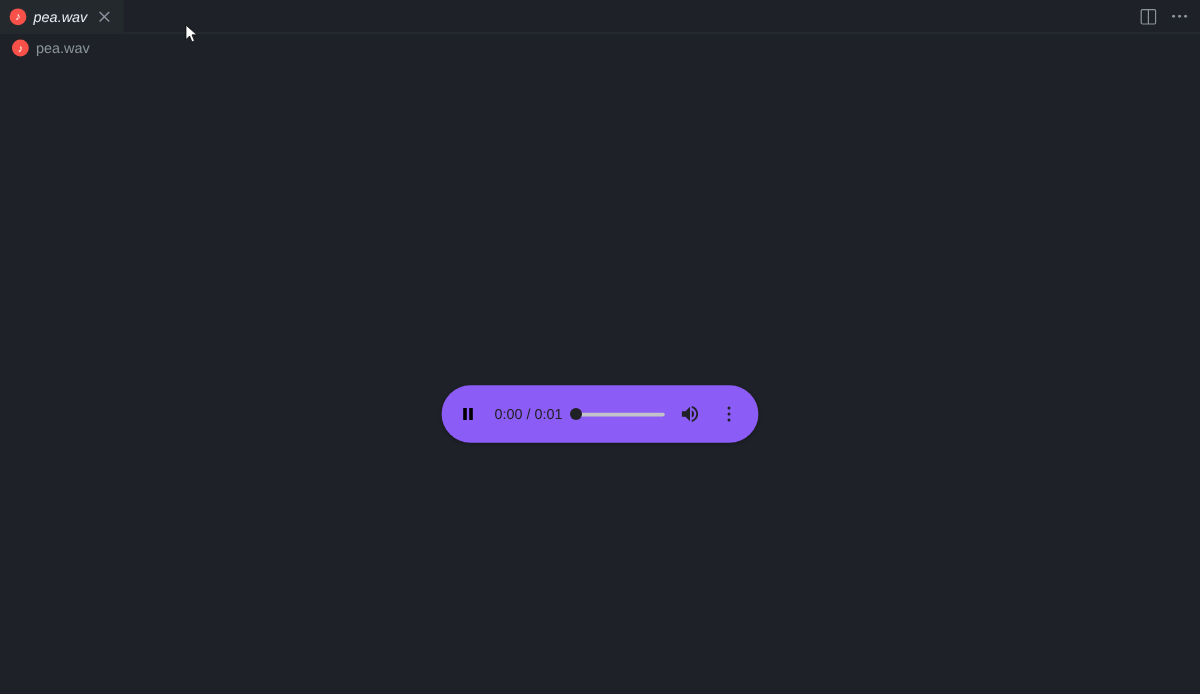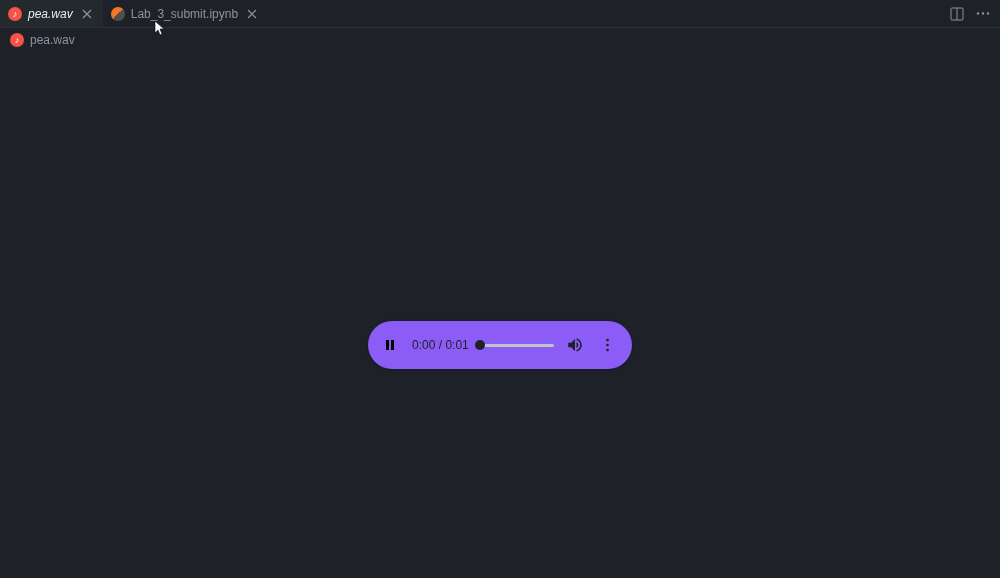--- a/index.html
+++ b/index.html
@@ -188,29 +188,20 @@
   <div class="tabs">
     <div class="tab active">
       <span class="tab-icon audio">♪</span>
       <span class="tab-label">pea.wav</span>
       <span class="tab-close">
         <svg width="10" height="10" viewBox="0 0 10 10">
             <path d="M1 1 L9 9 M9 1 L1 9" stroke="currentColor" stroke-width="1.2" fill="none"></path>
           </svg>
       </span>
     </div>
-    <div class="tab">
-      <span class="tab-icon jupyter"></span>
-      <span class="tab-label">Lab_3_submit.ipynb</span>
-      <span class="tab-close">
-        <svg width="10" height="10" viewBox="0 0 10 10">
-            <path d="M1 1 L9 9 M9 1 L1 9" stroke="currentColor" stroke-width="1.2" fill="none"></path>
-          </svg>
-      </span>
-    </div>
   </div>
   <div class="tab-actions">
     <div class="action-btn">
       <svg width="14" height="14" viewBox="0 0 14 14" fill="none" stroke="currentColor" stroke-width="1">
         <rect x="1" y="1" width="12" height="12" rx="1"></rect>
           <line x1="7" y1="1" x2="7" y2="13"></line>
       </svg>
     </div>
     <div class="action-btn">
       <svg width="14" height="3" viewBox="0 0 14 3" fill="currentColor">

